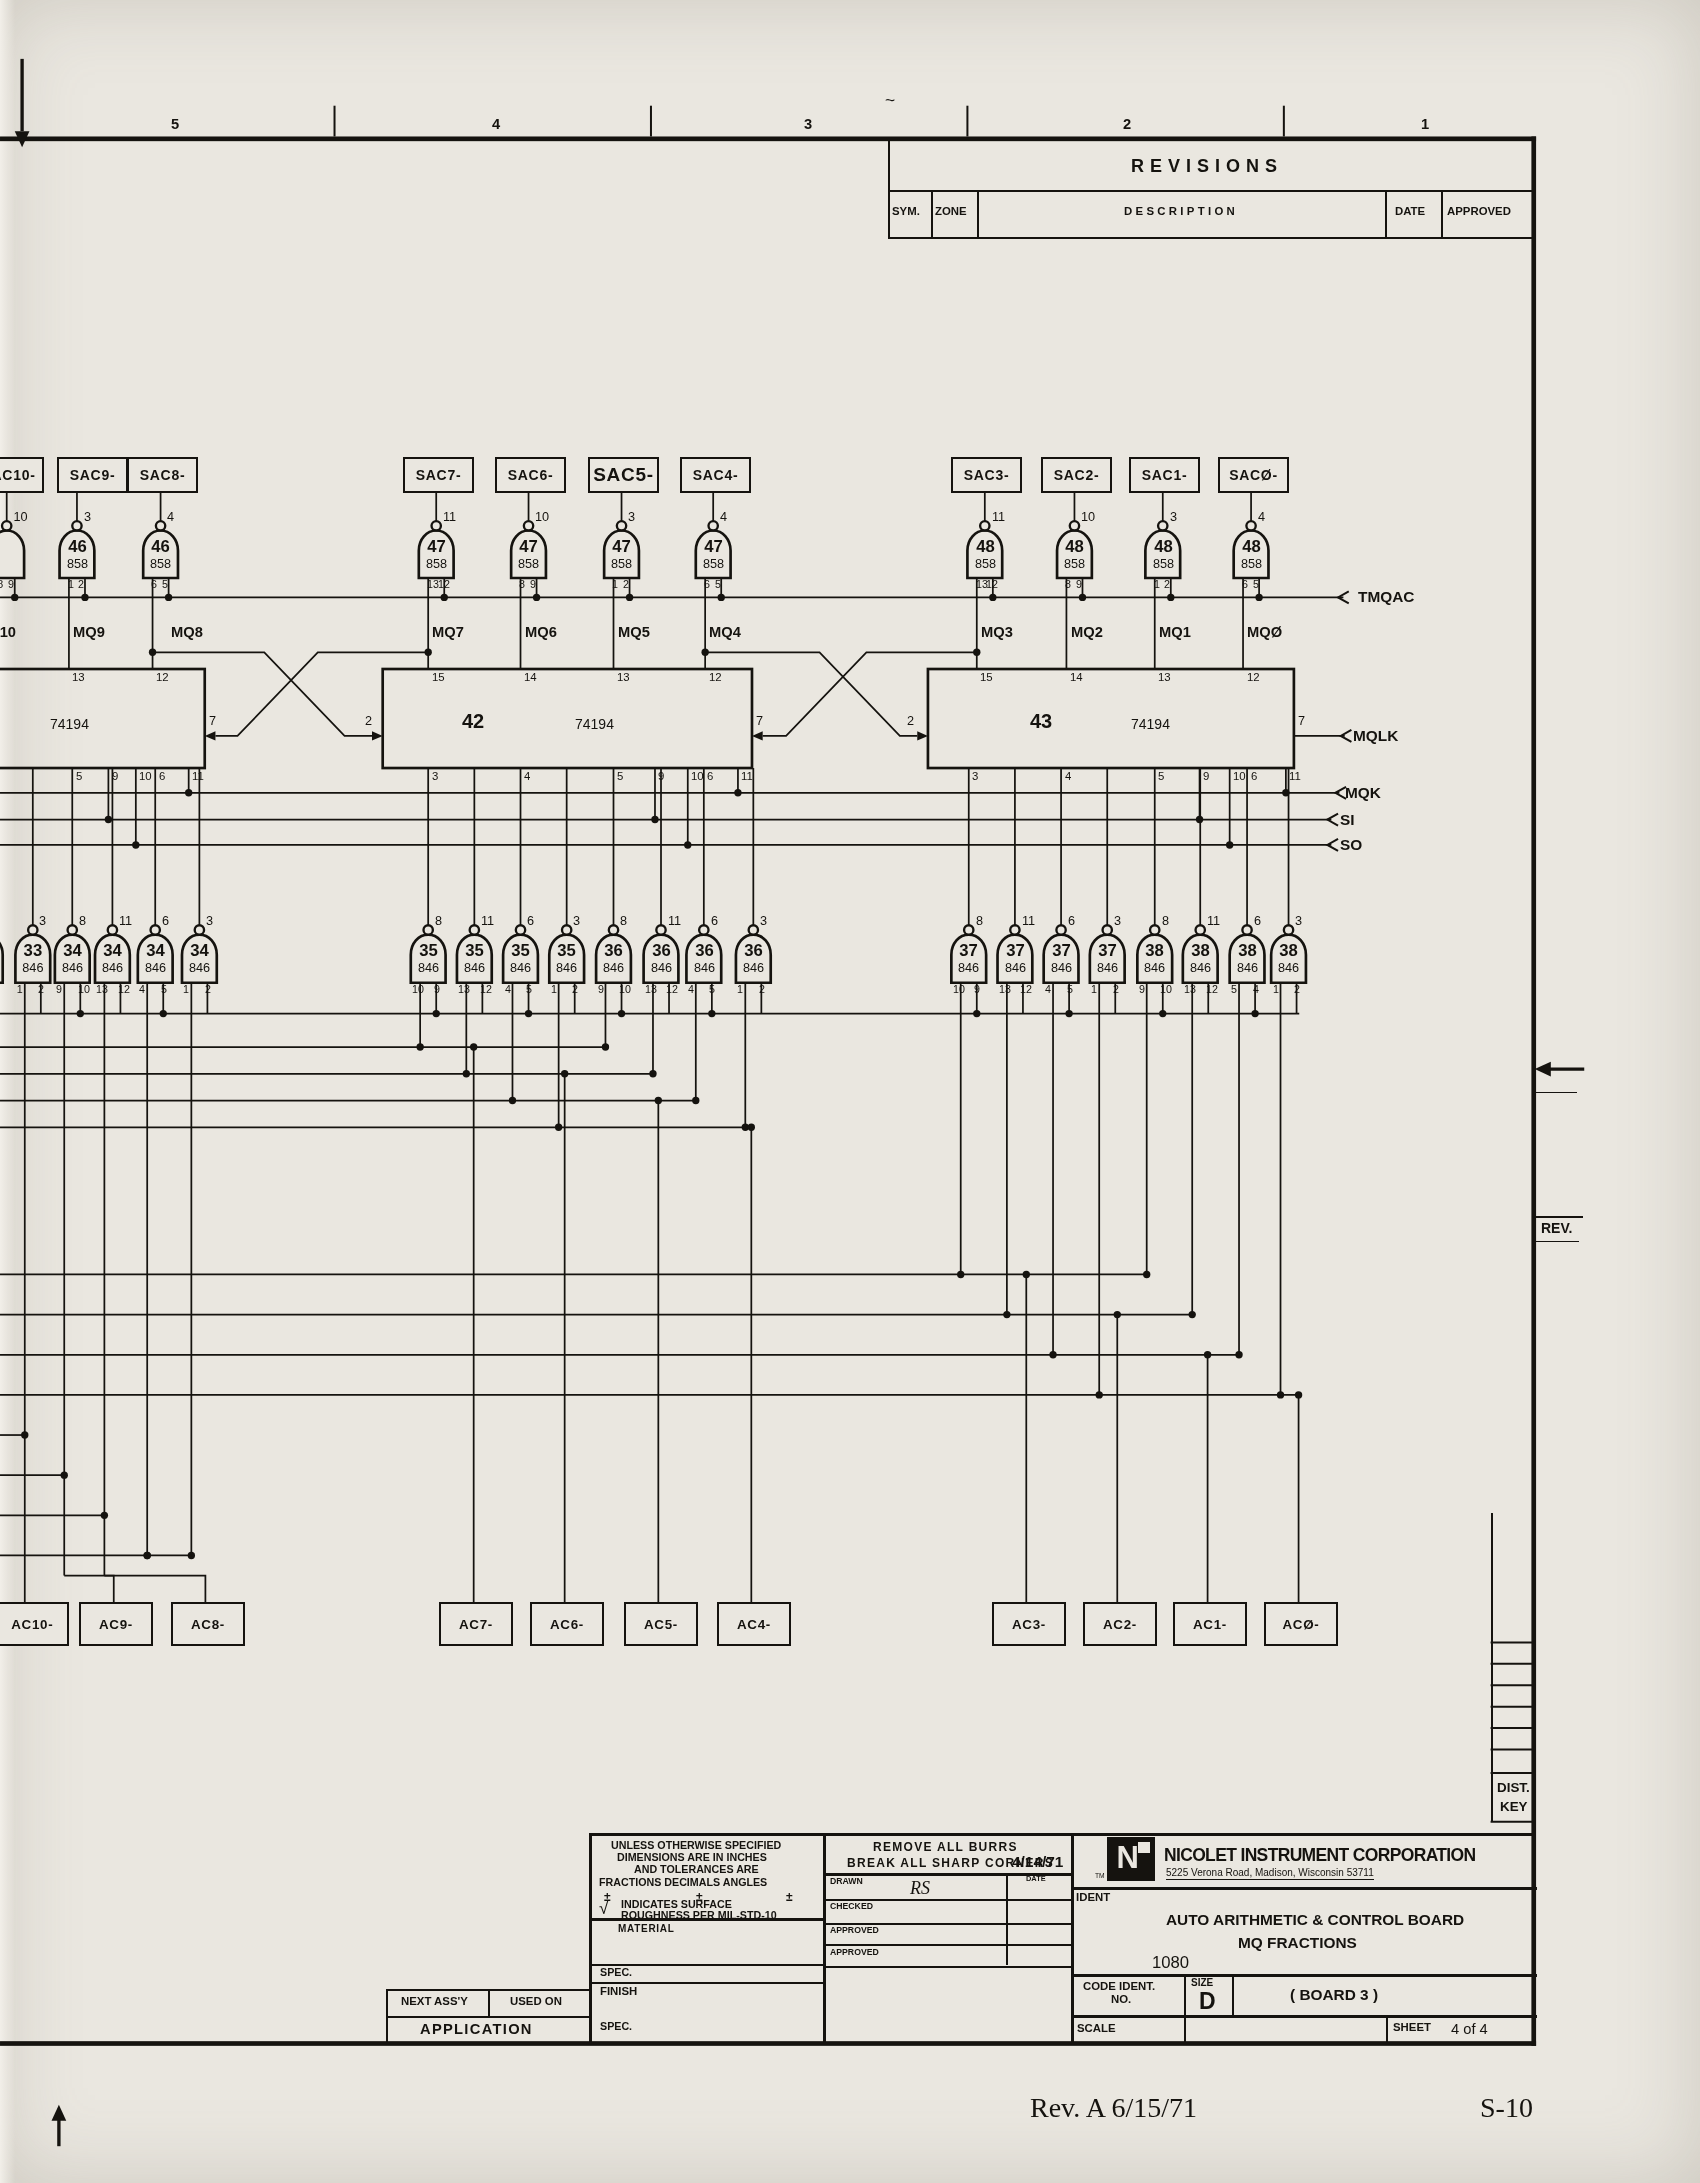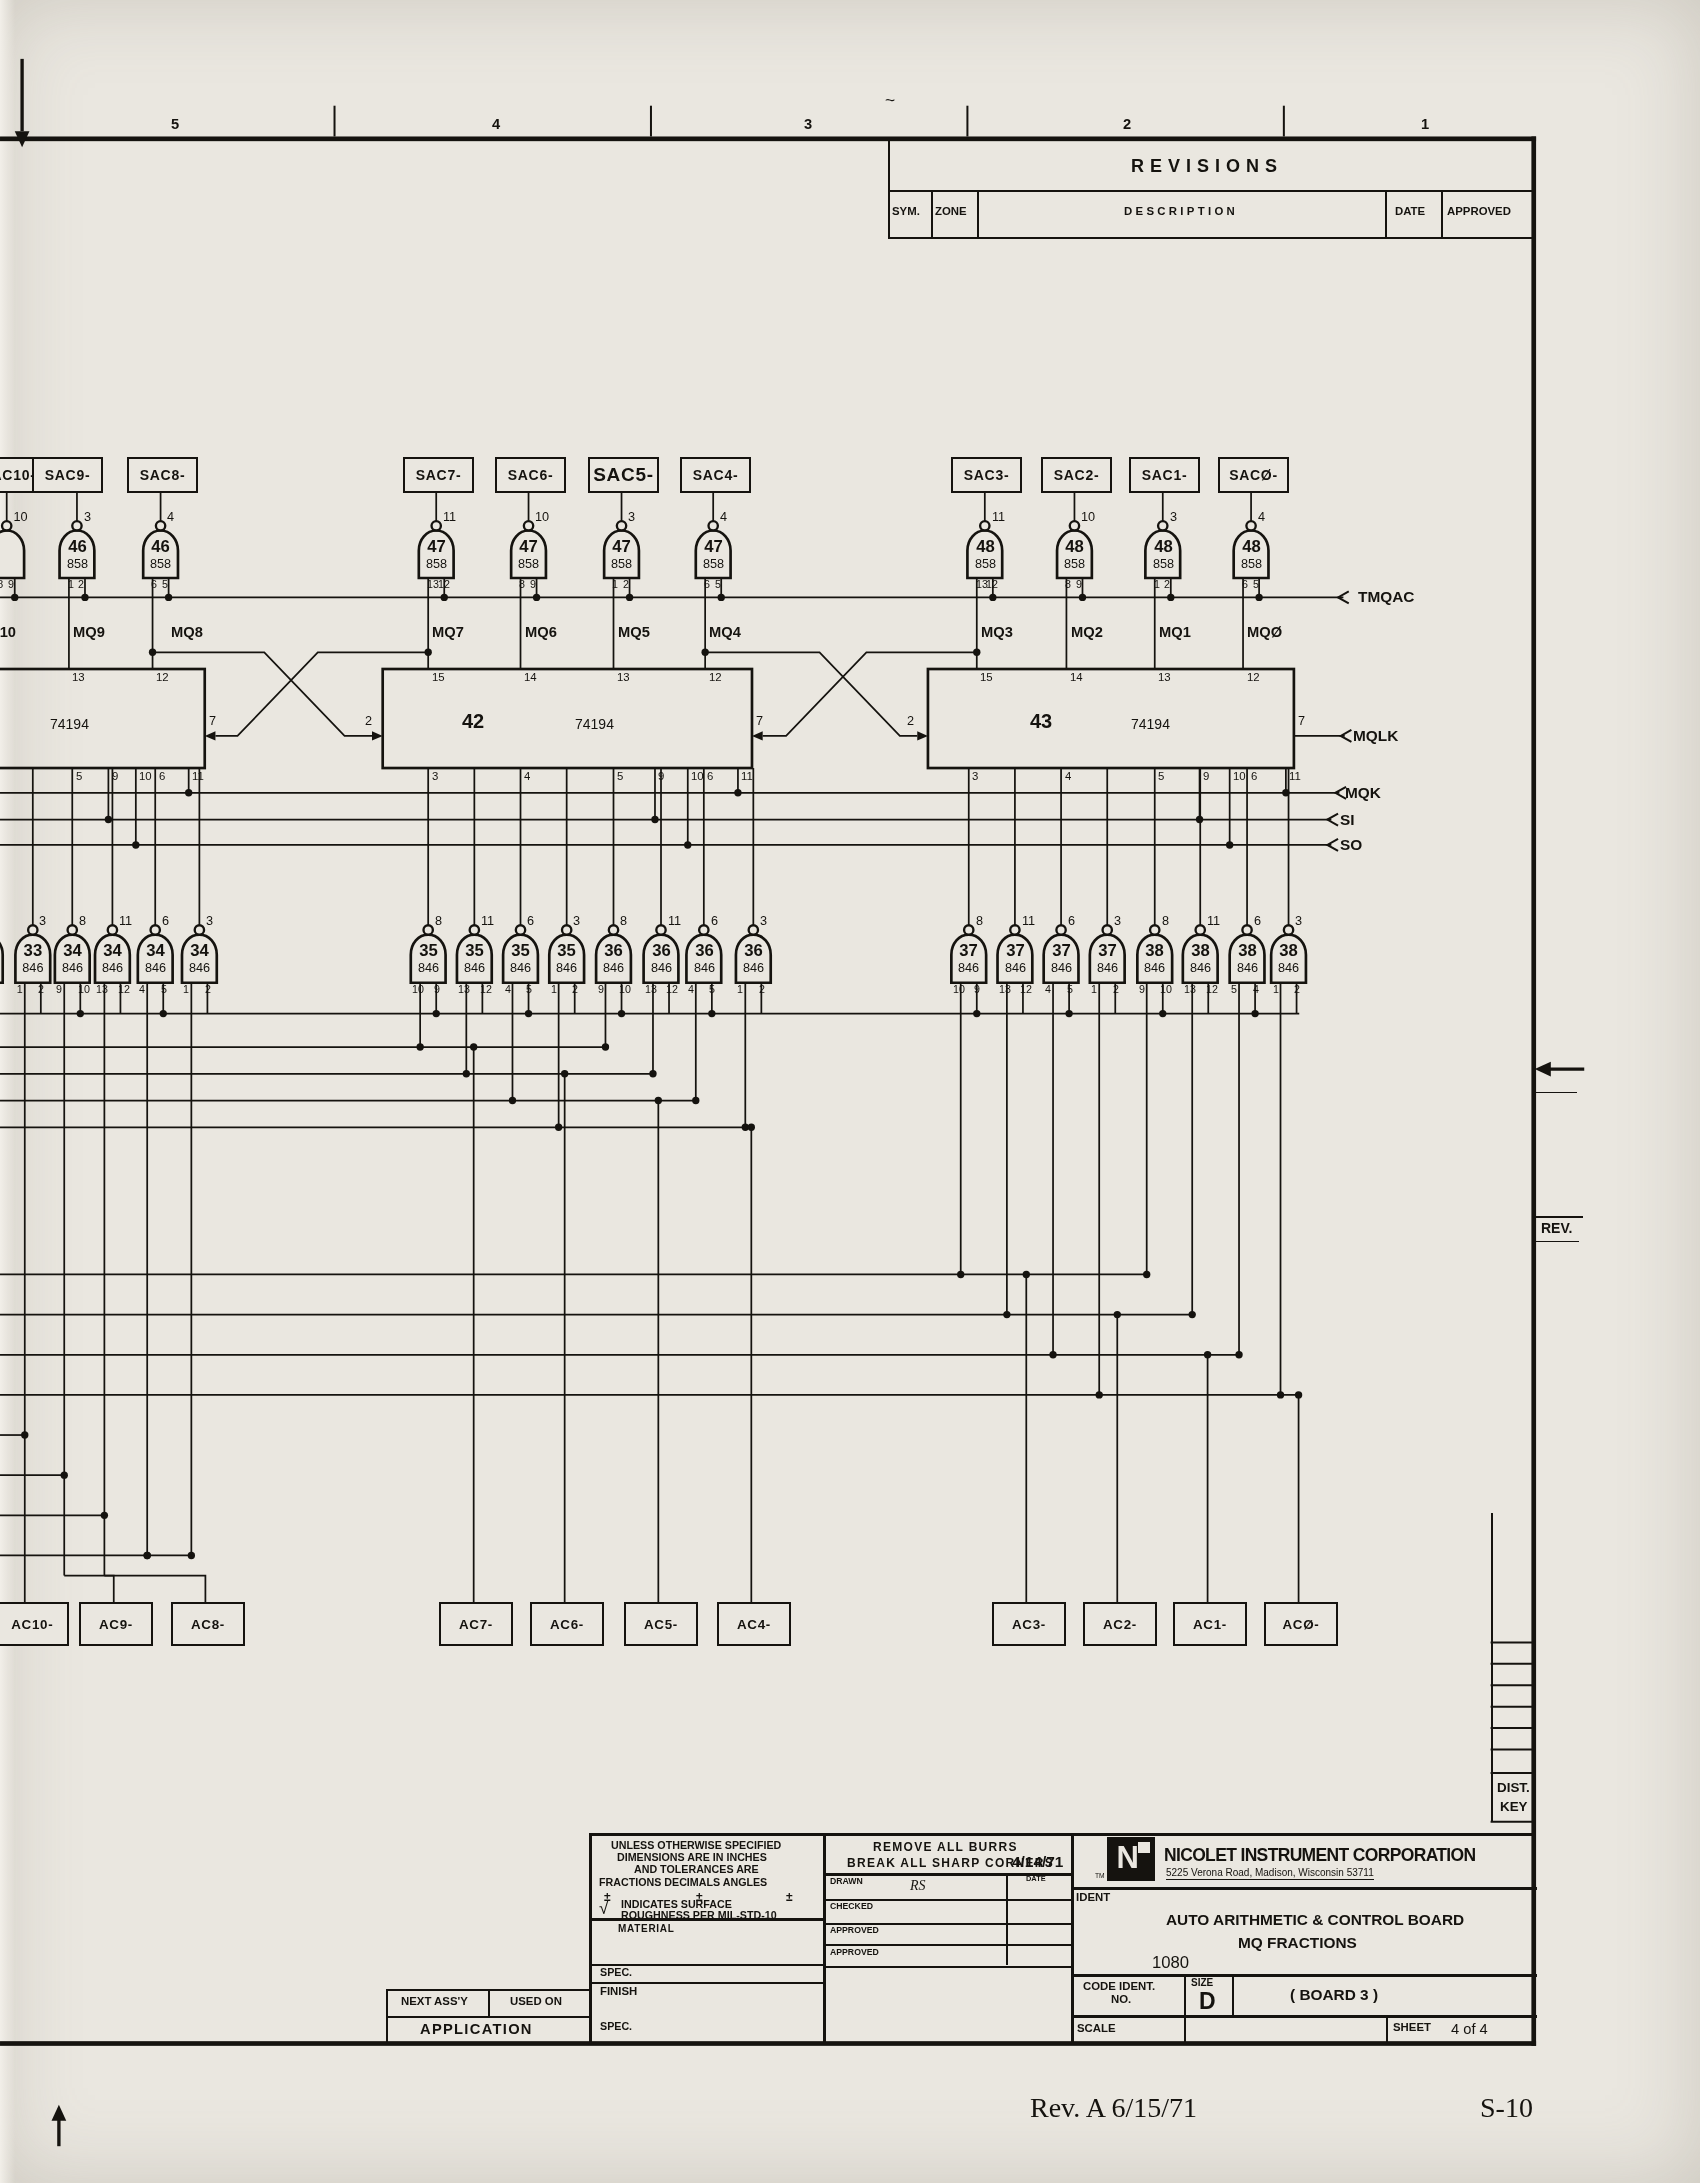--- a/index.html
+++ b/index.html
@@ -364,21 +364,21 @@
       <line x1="2228" y1="2650" x2="2292" y2="2650" stroke="#15130f" stroke-width="3"></line>
       <line x1="2228" y1="2723" x2="2292" y2="2723" stroke="#15130f" stroke-width="3"></line>
     </svg>
   <div id="labels">
       <div class="lbl b" style="left: 1358px; top: 589px; font-size: 15.4px;">TMQAC</div>
       <div class="box" style="left: -27px; top: 457px; width: 67px; height: 32px; font-size: 14px; letter-spacing: 0.7px;">SAC10-</div>
       <div class="lbl" style="left: 13.4px; top: 511px; font-size: 12.7px;">10</div>
       <div class="lbl" style="left: -2.7px; top: 579px; font-size: 10.7px;">8</div>
       <div class="lbl" style="left: 8px; top: 579px; font-size: 10.7px;">9</div>
       <div class="lbl b" style="left: -24px; top: 625px; font-size: 14.7px;">MQ10</div>
-      <div class="box" style="left: 32px; top: 457px; width: 67px; height: 32px; font-size: 14px; letter-spacing: 0.7px; text-align: center;">SAC9-</div>
+      <div class="box" style="left: 57px; top: 457px; width: 67px; height: 32px; font-size: 14px; letter-spacing: 0.7px; text-align: center;">SAC9-</div>
       <div class="lbl" style="left: 84px; top: 511px; font-size: 12.7px;">3</div>
       <div class="lbl b" style="left: 64px; top: 539px; font-size: 16.7px; width: 27px; text-align: center;">46</div>
       <div class="lbl" style="left: 64px; top: 558px; font-size: 12.7px; width: 27px; text-align: center;">858</div>
       <div class="lbl" style="left: 68px; top: 579px; font-size: 10.7px;">1</div>
       <div class="lbl" style="left: 78px; top: 579px; font-size: 10.7px;">2</div>
       <div class="lbl b" style="left: 73px; top: 625px; font-size: 14.7px;">MQ9</div>
       <div class="box" style="left: 127px; top: 457px; width: 67px; height: 32px; font-size: 14px; letter-spacing: 0.7px;">SAC8-</div>
       <div class="lbl" style="left: 167px; top: 511px; font-size: 12.7px;">4</div>
       <div class="lbl b" style="left: 147px; top: 539px; font-size: 16.7px; width: 27px; text-align: center;">46</div>
       <div class="lbl" style="left: 147px; top: 558px; font-size: 12.7px; width: 27px; text-align: center;">858</div>
@@ -659,21 +659,21 @@
 
     <div class="hline" style="left:823px;top:1873px;width:248px;height:2.7px;"></div>
     <div class="hline" style="left:823px;top:1899px;width:248px;height:2px;"></div>
     <div class="hline" style="left:823px;top:1923px;width:248px;height:2px;"></div>
     <div class="hline" style="left:823px;top:1944px;width:248px;height:2px;"></div>
     <div class="hline" style="left:823px;top:1966px;width:248px;height:2px;"></div>
     <div class="vline" style="left:1006px;top:1873px;height:92px;"></div>
     <div class="lbl b" style="left:873px;top:1841px;font-size:12px;letter-spacing:1.3px;">REMOVE ALL BURRS</div>
     <div class="lbl b" style="left:847px;top:1857px;font-size:12px;letter-spacing:1.3px;">BREAK ALL SHARP CORNERS</div>
     <div class="lbl b" style="left:830px;top:1877px;font-size:8.7px;">DRAWN</div>
-    <div class="lbl serif" style="left:910px;top:1879px;font-size:14px;font-style:italic;">RS</div>
+    <div class="lbl serif" style="left:910px;top:1879px;font-size:18px;font-style:italic;">RS</div>
     <div class="lbl b" style="left:1026px;top:1875px;font-size:7.4px;">DATE</div>
     <div class="lbl b" style="left:1012px;top:1854px;font-size:15.4px;">4/14/71</div>
     <div class="lbl b" style="left:830px;top:1902px;font-size:8.7px;">CHECKED</div>
     <div class="lbl b" style="left:830px;top:1926px;font-size:8.7px;">APPROVED</div>
     <div class="lbl b" style="left:830px;top:1948px;font-size:8.7px;">APPROVED</div>
 
     <div class="hline" style="left:1071px;top:1887px;width:466px;height:2.7px;"></div>
     <div class="hline" style="left:1071px;top:1974px;width:466px;height:2.7px;"></div>
     <div class="hline" style="left:1071px;top:2015px;width:466px;height:2.7px;"></div>
     <div class="vline" style="left:1184px;top:1974px;height:70px;"></div>

